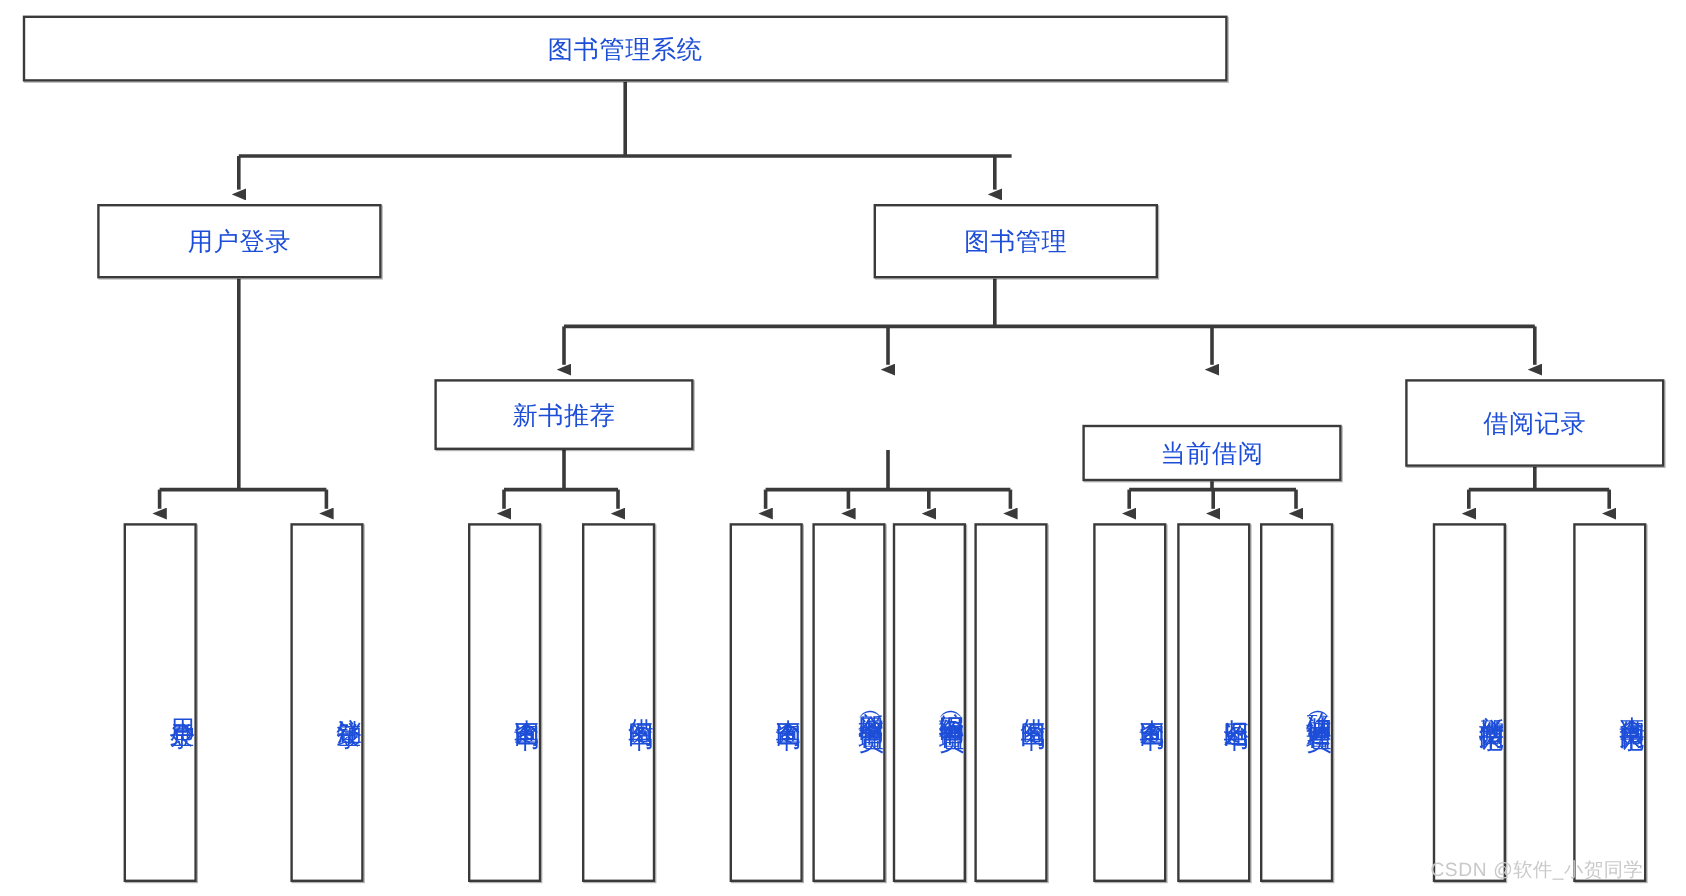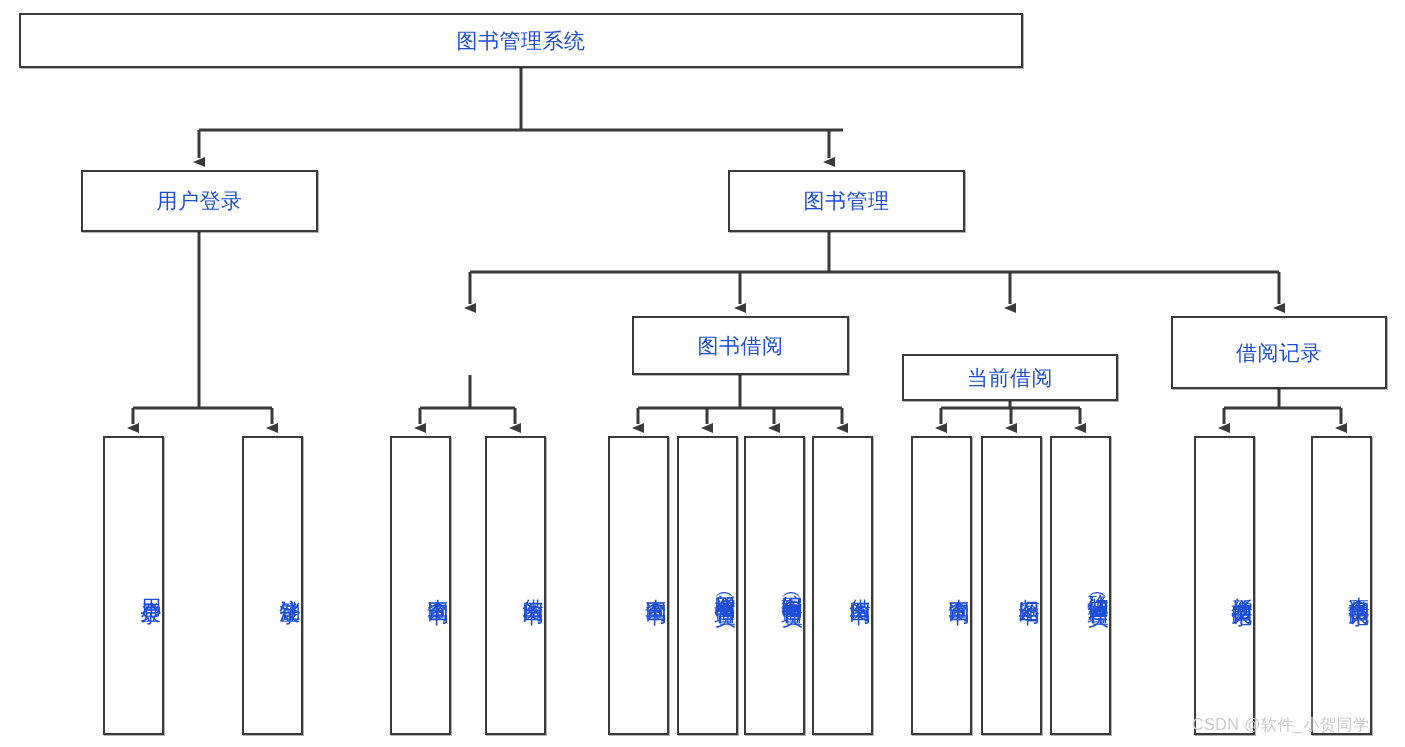--- a/index.html
+++ b/index.html
@@ -125,22 +125,22 @@
     <span>图书管理系统</span>
   </div>
 
   <div class="node h" style="left:81px; top:170px; width:237px; height:62px;">
     <span>用户登录</span>
   </div>
   <div class="node h" style="left:728px; top:170px; width:237px; height:62px;">
     <span>图书管理</span>
   </div>
 
-  <div class="node h" style="left:632px; top:316px; width:217px; height:59px;">
-    <span>图书借阅</span>
+  <div class="node h" style="left:362px; top:316px; width:216px; height:59px;">
+    <span>新书推荐</span>
   </div>
   <div class="node h" style="left:902px; top:316px; width:216px; height:47px;margin-top:38px;">
     <span>当前借阅</span>
   </div>
   <div class="node h" style="left:1171px; top:316px; width:216px; height:73px;">
     <span>借阅记录</span>
   </div>
 
   <div class="node v" style="left:103px; top:436px; width:61px; height:299px;">
     <span class="vtext">用户登录</span>

